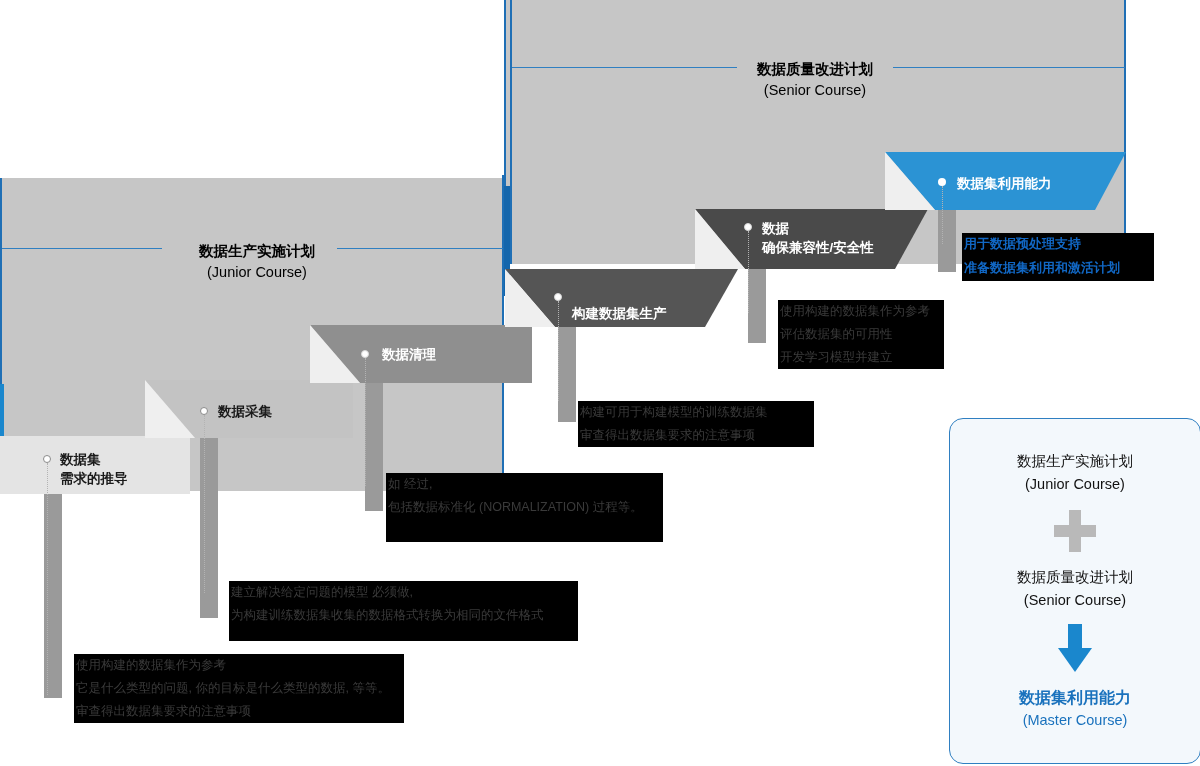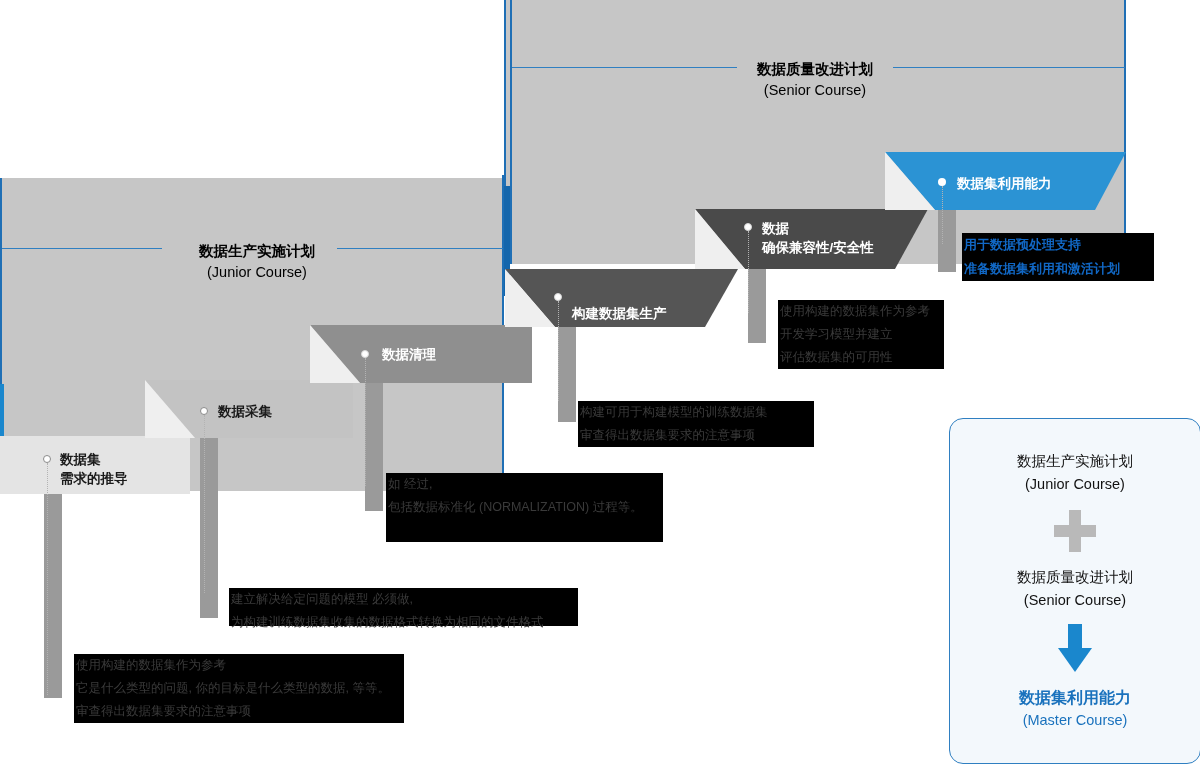--- a/index.html
+++ b/index.html
@@ -119,21 +119,21 @@
       <polygon points="0,0 208,0 208,58 50,58" fill="#c3c3c3"></polygon>
       <polygon points="0,0 50,58 0,58" fill="#efefef"></polygon>
     </svg>
   </div>
   <div class="stem" style="left:200px;top:438px;width:18px;height:180px;"></div>
   <div class="dot" style="left:200px;top:407px;background:#ffffff;border:1.6px solid #8b8b8b;"></div>
   <div class="leader" style="left:204px;top:415px;height:178px;"></div>
   <div class="step-label" style="left:218px;top:402px;color:#1a1a1a;">
     <span>数据采集</span>
   </div>
-  <div class="desc" style="left:229px;top:581px;width:349px;height:38px;margin-top:7px;">
+  <div class="desc" style="left:229px;top:581px;width:349px;height:60px;">
     <span class="ln">建立解决给定问题的模型                                必须做,</span>
     <span class="ln">为构建训练数据集收集的数据格式转换为相同的文件格式</span>
   </div>
 
   <div class="step" style="left:310px;top:325px;width:222px;height:58px;">
     <svg class="top" viewBox="0 0 222 58" preserveAspectRatio="none">
       <polygon points="0,0 222,0 222,58 50,58" fill="#8f8f8f"></polygon>
       <polygon points="0,0 50,58 0,58" fill="#efefef"></polygon>
     </svg>
   </div>
@@ -173,37 +173,37 @@
   </div>
   <div class="stem" style="left:748px;top:269px;width:18px;height:74px;"></div>
   <div class="dot" style="left:744px;top:223px;background:#ffffff;border:1.6px solid #d8d8d8;"></div>
   <div class="leader" style="left:748px;top:231px;height:82px;"></div>
   <div class="step-label" style="left:762px;top:219px;color:#ffffff;">
     <span>数据</span><br>
     <span>确保兼容性/安全性</span>
   </div>
   <div class="desc" style="left:778px;top:300px;width:166px;height:69px;">
     <span class="ln">使用构建的数据集作为参考</span>
+    <span class="ln">评估数据集的可用性</span>
     <span class="ln">开发学习模型并建立</span>
-    <span class="ln">评估数据集的可用性</span>
   </div>
 
   <div class="step" style="left:885px;top:152px;width:241px;height:58px;">
     <svg class="top" viewBox="0 0 241 58" preserveAspectRatio="none">
       <polygon points="0,0 241,0 210,58 50,58" fill="#2b93d4"></polygon>
       <polygon points="0,0 50,58 0,58" fill="#efefef"></polygon>
     </svg>
   </div>
   <div class="stem" style="left:938px;top:210px;width:18px;height:62px;"></div>
   <div class="dot" style="left:938px;top:178px;background:#ffffff;border:0;"></div>
   <div class="leader" style="left:942px;top:186px;height:58px;"></div>
   <div class="step-label" style="left:957px;top:174px;color:#ffffff;">
     <span>数据集利用能力</span>
   </div>
-  <div class="desc blue" style="left:962px;top:233px;width:192px;height:48px;">
+  <div class="desc blue" style="left:962px;top:233px;width:192px;height:48px;font-family:Liberation Mono, monospace;">
     <span class="ln">用于数据预处理支持</span>
     <span class="ln">准备数据集利用和激活计划</span>
   </div>
 
   <div class="legend">
     <div class="legend-item">
       <div class="cn">数据生产实施计划</div>
       <div class="en">(Junior Course)</div>
     </div>
     <div class="plus"></div>

